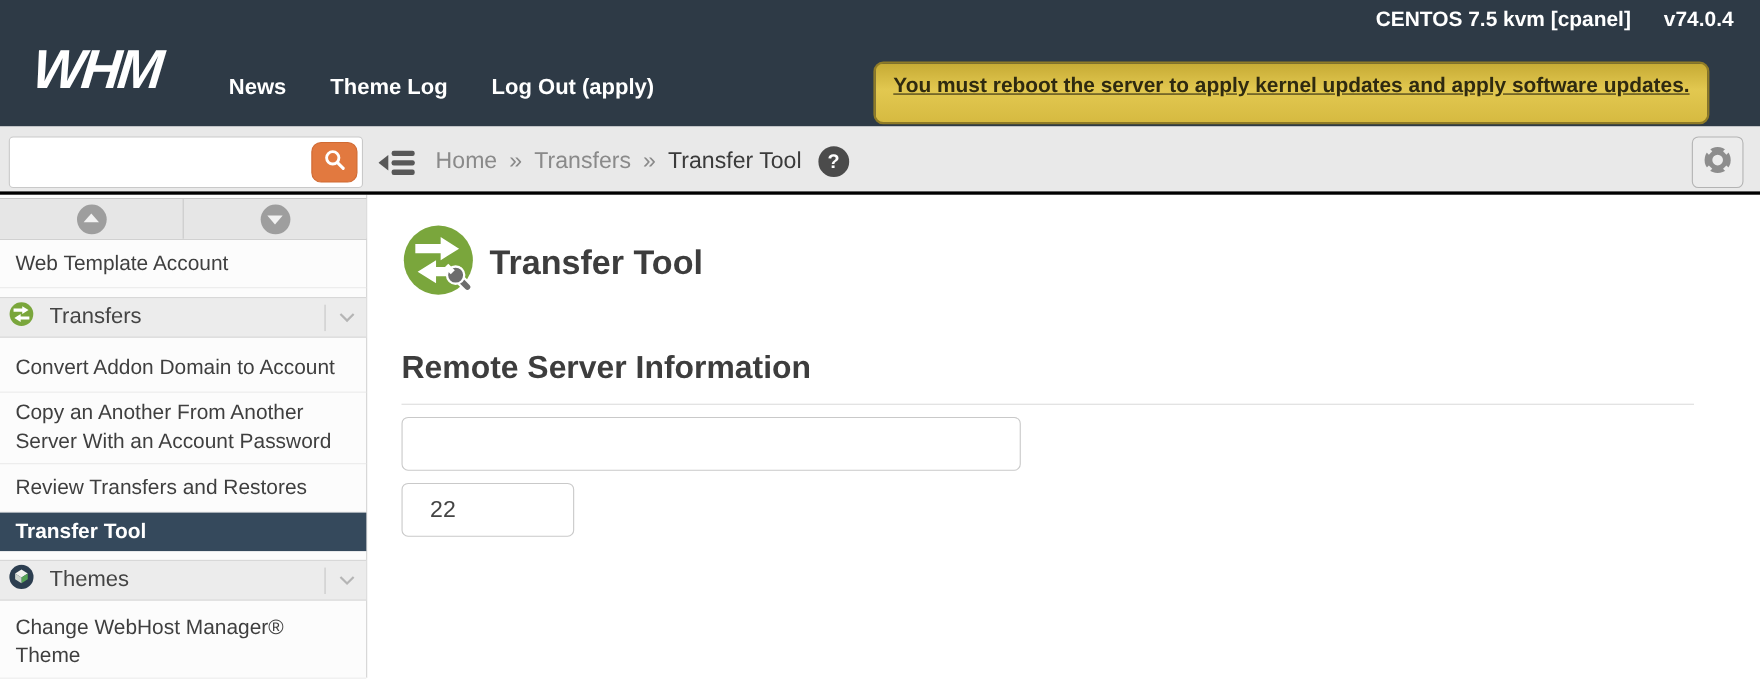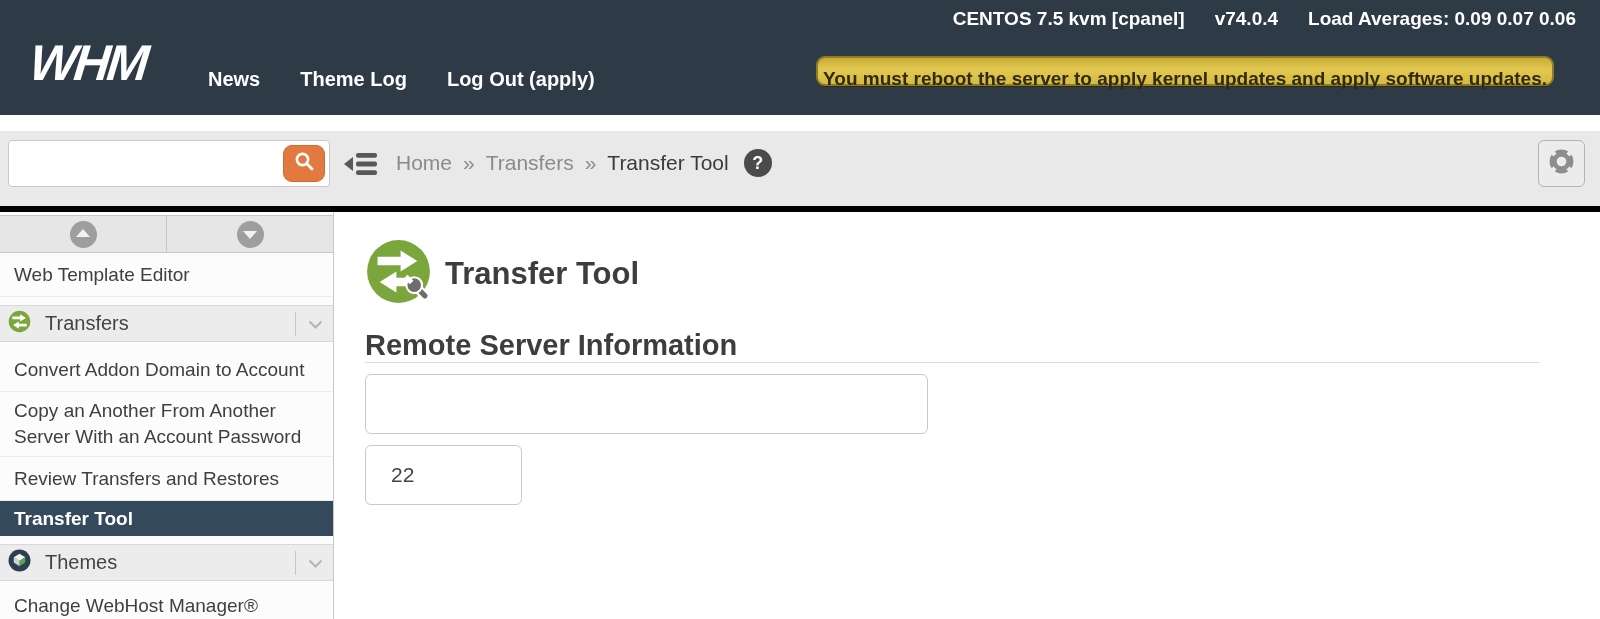--- a/index.html
+++ b/index.html
@@ -42,38 +42,37 @@
     display: flex; gap: 40px;
   }
   .topnav a {
     color: #fff; font-size: 20px; font-weight: 600;
     text-decoration: none; white-space: nowrap;
   }
   .alert-banner {
     position: absolute;
     right: 46px; top: 56px;
     display: block;
-    height: 30px; line-height: 41px;
-    padding: 0 5px;
+    height: 57px; line-height: 41px;
+    padding: 0 16px;
     background: linear-gradient(180deg, #c7ab35 0%, #e2c850 45%, #d6ba41 100%);
     border: 2px solid #8f7b27;
     border-radius: 9px;
     color: #2f2a10;
     font-size: 19px; font-weight: 600;
     text-decoration: underline;
     white-space: nowrap;
   }
 
   
   .crumbbar {
     position: relative;
-    height: 81px;
+    height: 62px;
     background: #e9e9e9;
-    border-bottom: 6px solid #000000;
-    margin-top: 16px;
+    border-bottom: 3px solid #000000;
   }
   .search-wrap {
     position: absolute;
     left: 8px; top: 9px;
     width: 322px; height: 47px;
     background: #fff;
     border: 1px solid #c9c9c9;
     border-radius: 4px;
   }
   .search-input {
@@ -209,50 +208,50 @@
   
   .main {
     flex: 1;
     padding: 26px 60px 0 31px;
     background: #fff;
   }
   .title-row { display: flex; align-items: center; gap: 13px; }
   .page-title { font-size: 31px; color: #3d3d3d; }
   .section-title {
     font-size: 29px; color: #3d3d3d;
-    margin-top: 20px;
+    margin-top: 44px;
+    padding-bottom: 15px;
     border-bottom: 1px solid #dcdcdc;
   }
   .field-label {
     font-size: 19px; font-weight: bold; color: #333;
     margin-top: 37px;
   }
   .text-input {
     display: block;
     margin-top: 11px;
-    height: 60px;
+    height: 49px;
     border: 1px solid #c9c9c9;
     border-radius: 6px;
     font-size: 21px; color: #444;
     font-family: "Liberation Sans", sans-serif;
     padding: 0 18px;
     outline: none;
     background: #fff;
   }
   .input-address { width: 563px; }
   .input-port { width: 157px; padding-left: 25px; }
 </style>
 </head>
 <body>
 
 <div class="header">
   <div class="sysinfo">
     <span>CENTOS 7.5 kvm [cpanel]</span>
     <span>v74.0.4</span>
-    <span>Load Averages: 0.09 0.07 0.06</span>
   </div>
   <div class="logo">WHM</div>
   <div class="topnav">
     <a href="#">News</a>
     <a href="#">Theme Log</a>
     <a href="#">Log Out (apply)</a>
   </div>
   <a href="#" class="alert-banner">You must reboot the server to apply kernel updates and apply software updates.</a>
 </div>
 
@@ -315,21 +314,21 @@
           </div>
       </div>
       <div class="scrollcell">
         <div class="circle-btn">
             <div class="tri-down"></div>
           </div>
       </div>
     </div>
 
     <div class="side-item">
-      <span>Web Template Editor</span>
+      <span>Web Template Account</span>
     </div>
 
     <div class="side-section">
       <span>
         <svg width="23" height="23" viewBox="0 0 64 64">
           <circle cx="32" cy="32" r="30" fill="#7aa63c"></circle>
           <path d="M12 18 h22 v-6 L50 22 34 32 v-6 H12 z" fill="#fff"></path>
           <path d="M52 38 h-22 v-6 L14 42 30 52 v-6 h22 z" fill="#fff"></path>
         </svg>
       </span>

